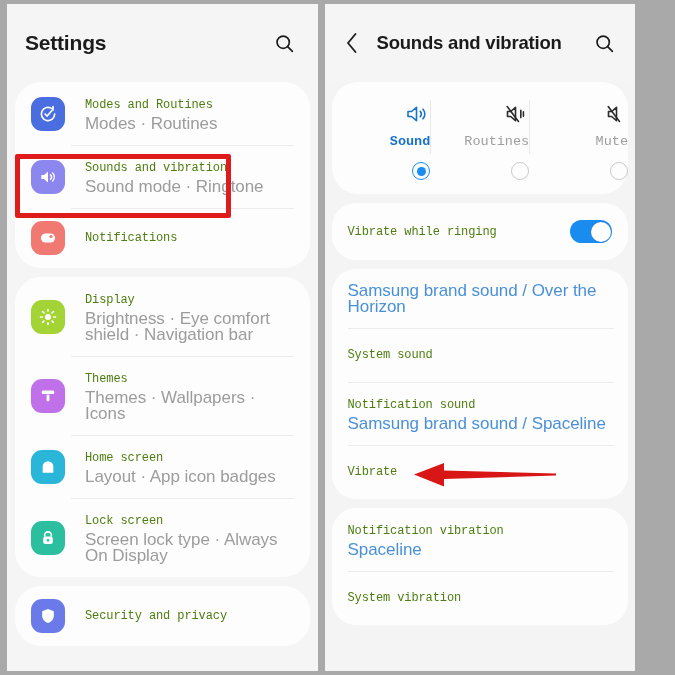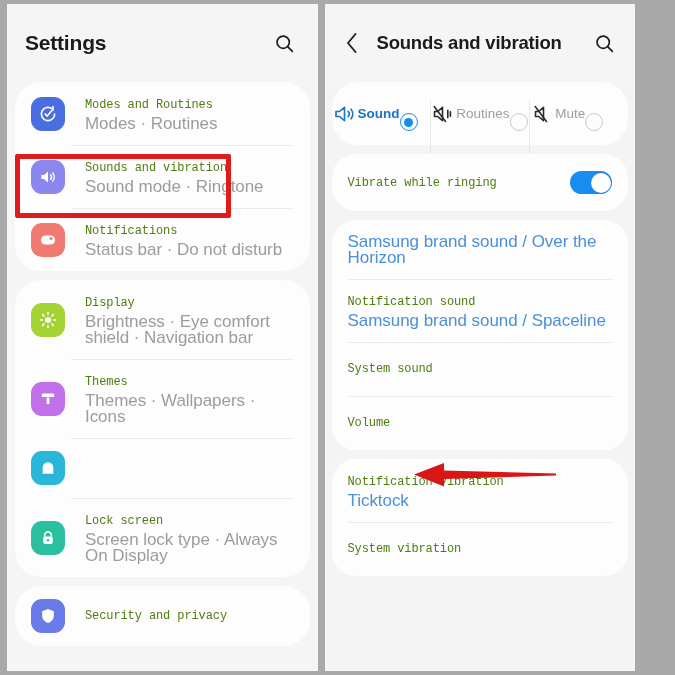--- a/index.html
+++ b/index.html
@@ -106,23 +106,24 @@
   
   .mode-card {
     background: #fdfdfd;
     border-radius: 26px;
     margin: 0 7px 9px 7px;
     padding: 16px 0 14px 0;
   }
   .modes { display: flex; }
   .mode {
     flex: 1;
-    display: flex; flex-direction: row; align-items: flex-start;
+    display: flex; flex-direction: column; align-items: flex-end;
     position: relative;
     padding: 2px 0 0 0;
+    font-family: Liberation Mono, monospace;
   }
   .mode + .mode::before {
     content: "";
     position: absolute; left: 0; top: 2px;
     width: 1px; height: 54px;
     background: #e8e8e8;
   }
   .mode-ico { height: 28px; display: flex; align-items: center; justify-content: center; }
   .mode-label {
     font-size: 13.5px;
@@ -227,21 +228,20 @@
 
       <div class="row">
         <div class="app-icon" style="background:#f07a72">
           <svg width="20" height="20" viewBox="0 0 24 24" fill="none">
             <rect x="3.5" y="6.5" width="17" height="11" rx="5.5" fill="#fff"></rect>
             <circle cx="15.6" cy="10.2" r="1.9" fill="#f07a72"></circle>
           </svg>
         </div>
         <div class="row-text">
           <div class="row-title">Notifications</div>
-          <div class="row-sub">Status bar  ·  Do not disturb</div>
         </div>
       </div>
     </div>
 
     <div class="card">
       <div class="row">
         <div class="app-icon" style="background:#a4d336">
           <svg width="20" height="20" viewBox="0 0 24 24" stroke="#fff" stroke-width="1.9" stroke-linecap="round">
             <circle cx="12" cy="12" r="3.6" fill="#fff" stroke="none"></circle>
             <line x1="12" y1="3" x2="12" y2="5.2"></line>
@@ -273,20 +273,24 @@
           <div class="row-sub">Themes  ·  Wallpapers  ·  Icons</div>
         </div>
       </div>
 
       <div class="row">
         <div class="app-icon" style="background:#29b6d8">
           <svg width="20" height="20" viewBox="0 0 24 24" fill="#fff">
             <path d="M5.6 19V11.5a6.4 6.4 0 0 1 12.8 0V19z"></path>
           </svg>
         </div>
+        <div class="row-text">
+          <div class="row-title">Home screen</div>
+          <div class="row-sub">Layout  ·  App icon badges</div>
+        </div>
       </div>
 
       <div class="row">
         <div class="app-icon" style="background:#2bbfa0">
           <svg width="20" height="20" viewBox="0 0 24 24">
             <path d="M8 10.5V8.6a4 4 0 0 1 8 0v1.9" fill="none" stroke="#fff" stroke-width="1.9"></path>
             <rect x="6.3" y="10.2" width="11.4" height="9" rx="2.4" fill="#fff"></rect>
             <circle cx="12" cy="14.6" r="1.5" fill="#2bbfa0"></circle>
           </svg>
         </div>
@@ -382,43 +386,43 @@
         </div>
       </div>
     </div>
 
     <div class="card">
       <div class="row">
         <div class="row-text">
           <div class="row-sub blue">Samsung brand sound / Over the Horizon</div>
         </div>
       </div>
+      <div class="row" style="padding-top:17px;padding-bottom:17px;">
+        <div class="row-text">
+          <div class="row-title">System sound</div>
+        </div>
+      </div>
       <div class="row">
         <div class="row-text">
           <div class="row-title">Notification sound</div>
           <div class="row-sub blue">Samsung brand sound / Spaceline</div>
         </div>
       </div>
       <div class="row" style="padding-top:17px;padding-bottom:17px;">
         <div class="row-text">
-          <div class="row-title">System sound</div>
-        </div>
-      </div>
-      <div class="row" style="padding-top:17px;padding-bottom:17px;">
-        <div class="row-text">
-          <div class="row-title">Volume</div>
+          <div class="row-title">Vibrate</div>
         </div>
       </div>
     </div>
 
     <div class="card">
       <div class="row">
         <div class="row-text">
           <div class="row-title">Notification vibration</div>
-          <div class="row-sub blue">Ticktock</div>
+          <div class="row-sub blue">Spaceline</div>
         </div>
       </div>
       <div class="row" style="padding-top:17px;padding-bottom:17px;">
         <div class="row-text">
           <div class="row-title">System vibration</div>
         </div>
       </div>
     </div>
 
   </div>

